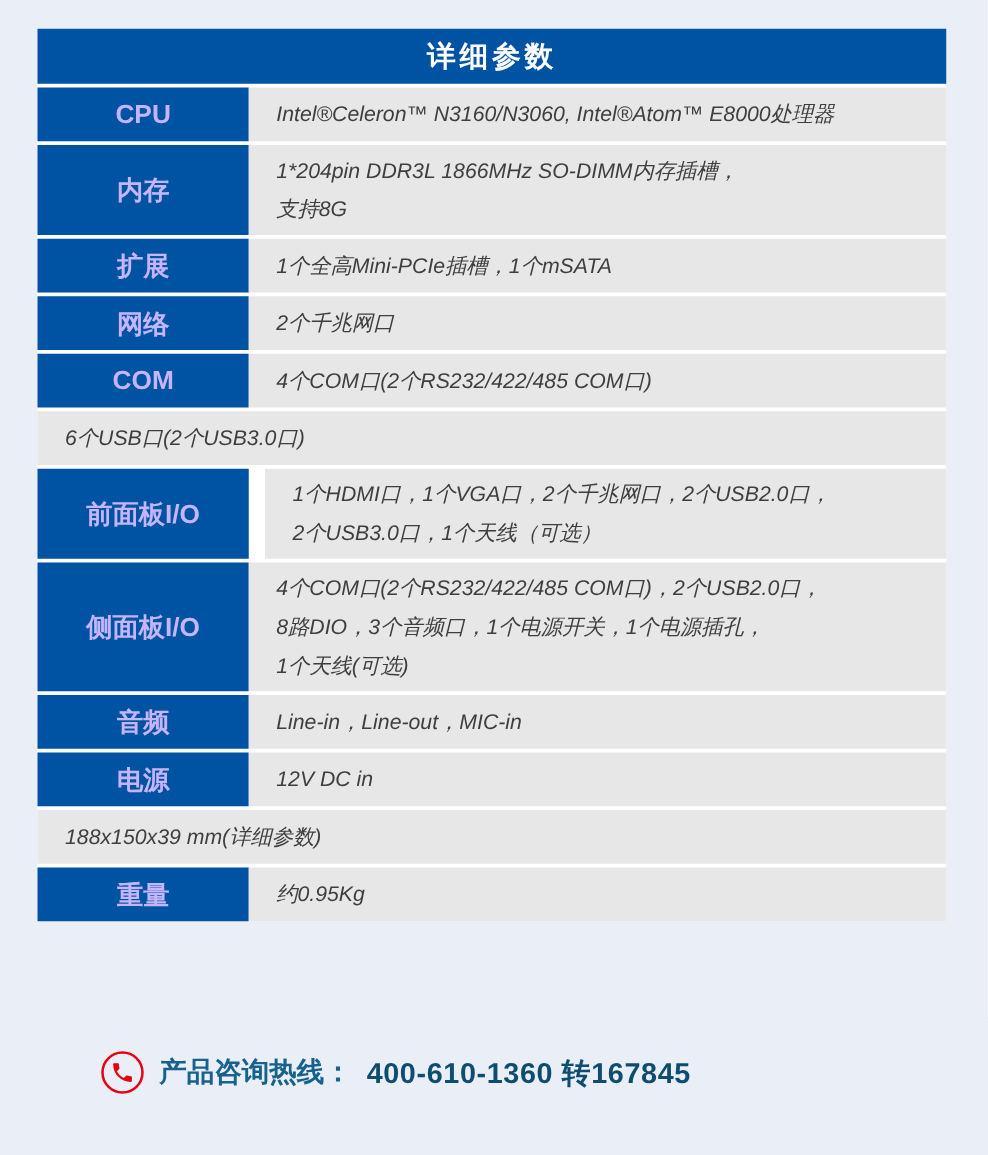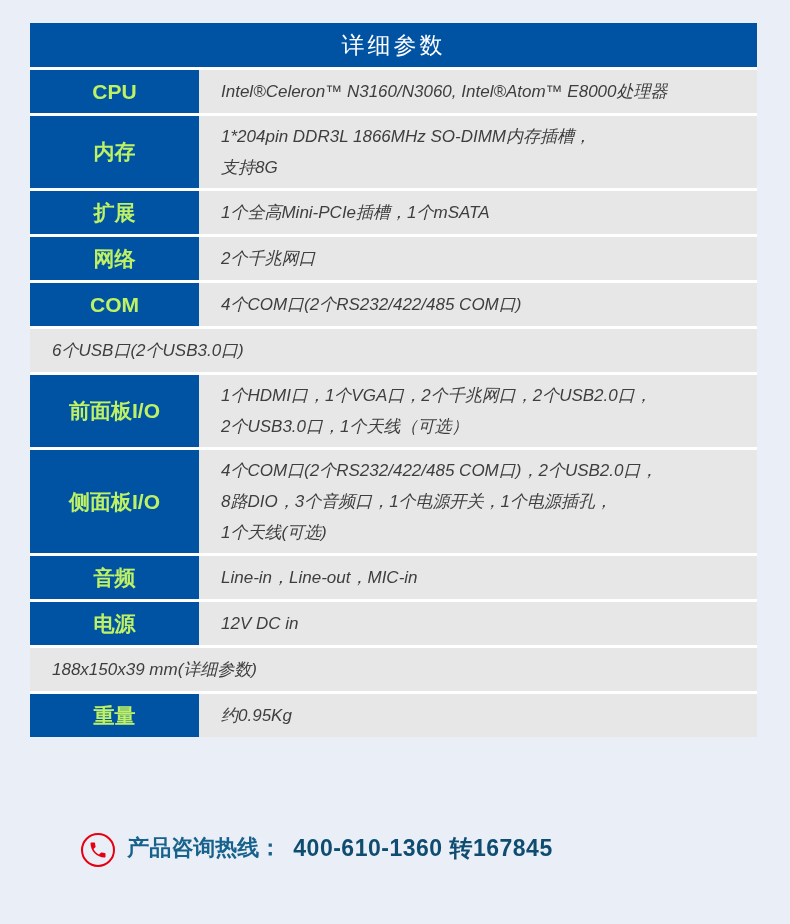--- a/index.html
+++ b/index.html
@@ -24,37 +24,37 @@
     position:absolute;
     left:30px; top:23px;
     width:727px;
     background:var(--separator);
   }
   .spec-header{
     height:44px;
     background:var(--brand-blue);
     color:#ffffff;
     font-size:23px;
-    font-weight:normal;
+    font-weight:bold;
     letter-spacing:3px;
     display:flex;
     align-items:center;
     justify-content:center;
     margin-bottom:3px;
   }
   .row{
     display:flex;
     margin-bottom:3px;
   }
   .row:last-child{margin-bottom:0;}
   .cell.label{
     width:169px;
     flex:0 0 169px;
     background:var(--brand-blue);
-    color:#bef264;
+    color:#c4b5fd;
     font-size:21px;
     font-weight:bold;
     display:flex;
     align-items:center;
     justify-content:center;
     text-align:center;
   }
   .cell.value{
     flex:1;
     background:var(--value-bg);
@@ -62,28 +62,29 @@
     font-size:17px;
     line-height:31px;
     padding:5px 10px 5px 22px;
     display:flex;
     align-items:center;
     white-space:pre-line;
     font-style:italic;
   }
   .row.h1{min-height:43px;}
   .row.h2{min-height:69px;}
-  .row.h2b{min-height:67px;}
+  .row.h2b{min-height:67px;gap:13px;}
   .row.h3{min-height:96px;}
   .hotline{
     position:absolute;
     left:0; top:833px;
     width:634px;
     height:50px;
     display:flex;
+    align-items:center;
     justify-content:center;
     gap:12px;
   }
   .phone-badge{
     width:34px;height:34px;
     border:2px solid var(--hotline-red);
     border-radius:50%;
     display:flex;align-items:center;justify-content:center;
     flex:0 0 34px;
   }

